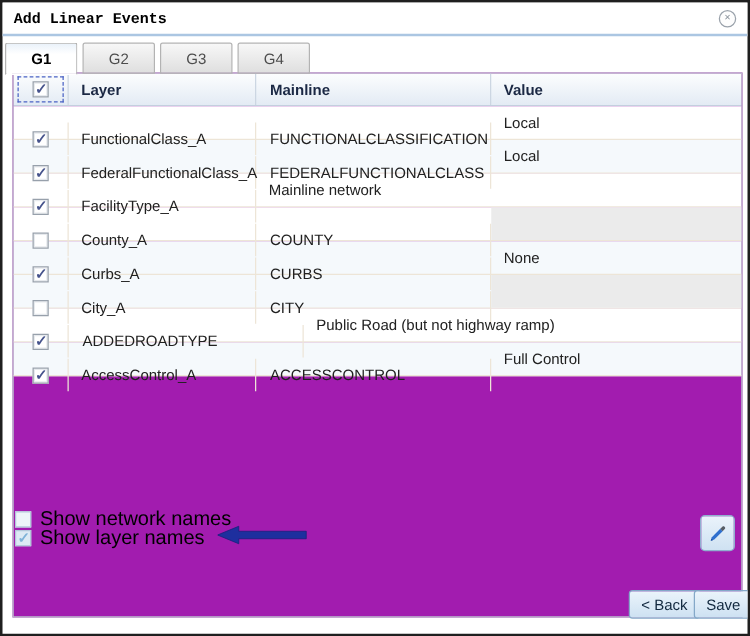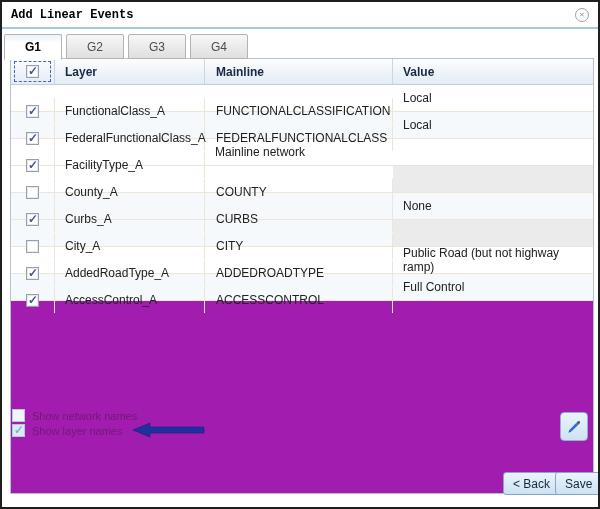--- a/index.html
+++ b/index.html
@@ -64,21 +64,21 @@
     box-shadow:inset 0 0 0 1px #e7eaee;position:relative;flex:0 0 auto;
   }
   .cb.checked::after{
     content:"\2713";position:absolute;left:1px;top:-2px;
     font-size:12px;font-weight:bold;color:#46538c;
   }
   .focusbox{
     border:1px dashed #4a62c4;padding:3px 11px;display:flex;align-items:center;
   }
   
-  .options{position:absolute;left:10px;top:406px;font-size:11px;color:#701a75;}
+  .options{position:absolute;left:10px;top:406px;font-size:16px;color:#000000;}
   .opt-row{display:flex;align-items:center;height:15px;cursor:pointer;}
   .opt-row .cb{width:13px;height:13px;margin-right:7px;border:1px solid #b3c8da;
     background:#eef4f9;box-shadow:none;}
   .opt-row .cb.checked{background:#ddeaf5;}
   .opt-row .cb.checked::after{color:#7fb2d8;left:1px;top:-2px;}
   .opt-label{white-space:nowrap;}
   .annot-arrow{margin-left:10px;display:none;}
   .opt-row.annotated .annot-arrow{display:inline-block;}
   
   .icon-btn{
@@ -176,21 +176,20 @@
       <span class="cb"></span>
     </div>
     <div class="c2">City_A</div>
     <div class="c3">CITY</div>
     <div class="c4 disabled"></div>
   </div>
         <div class="grow">
     <div class="c1">
       <span class="cb checked"></span>
     </div>
-    <div class="c2">AddedRoadType_A</div>
     <div class="c3">ADDEDROADTYPE</div>
     <div class="c4">Public Road (but not highway ramp)</div>
   </div>
         <div class="grow alt">
     <div class="c1">
       <span class="cb checked"></span>
     </div>
     <div class="c2">AccessControl_A</div>
     <div class="c3">ACCESSCONTROL</div>
     <div class="c4">Full Control</div>

